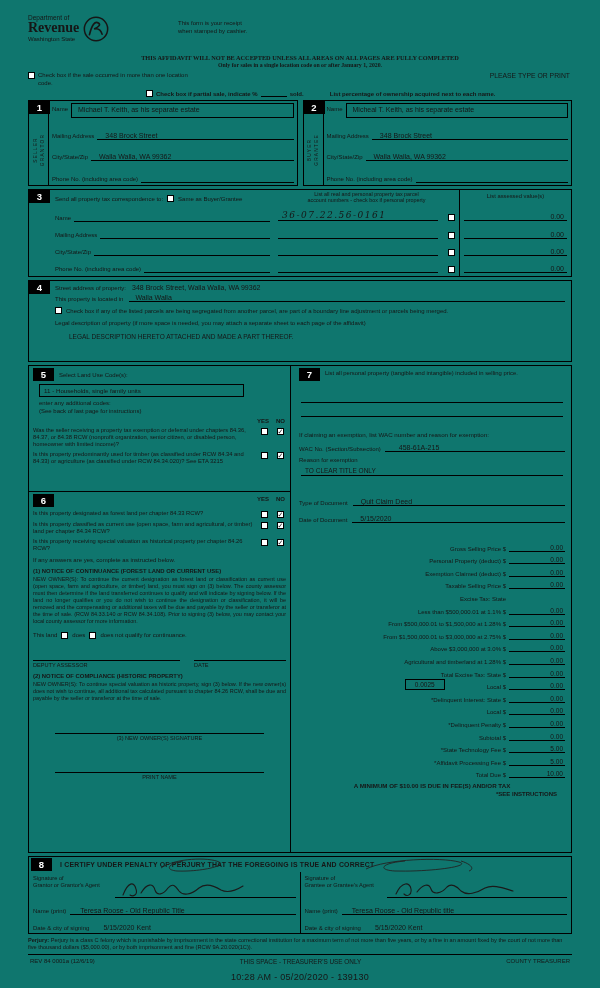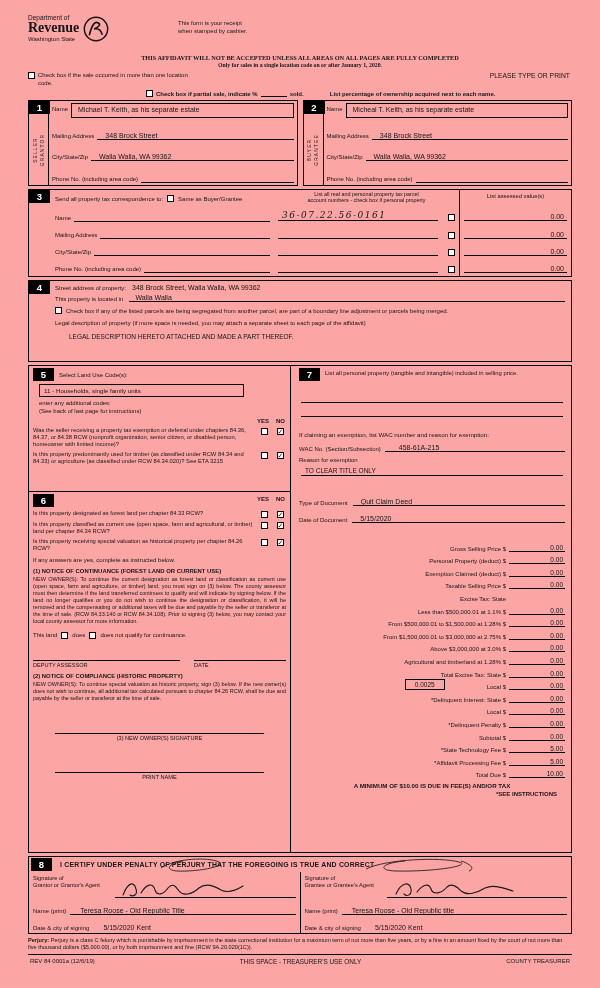--- a/index.html
+++ b/index.html
@@ -1,18 +1,18 @@
 <!DOCTYPE html>
 <html><head>
 <meta charset="utf-8">
 <style>
   * { margin:0; padding:0; box-sizing:border-box; }
   html,body { background:#ffffff; }
   .page {
-    width:600px; height:988px; margin:0 auto; background:#fca5a5; color:#161616;
+    width:600px; height:988px; margin:0 auto; background:#0f766e; color:#161616;
     font-family:"Liberation Sans","DejaVu Sans",sans-serif; font-size:6px;
     padding:14px 28px 0; position:relative; overflow:hidden;
   }
   .num-box { background:#000; color:#fff; font-weight:bold; font-size:9.5px;
     width:21px; height:13px; display:flex; align-items:center; justify-content:center; flex:none; }
   .cb { width:7px; height:7px; border:1px solid #000; display:inline-flex; align-items:center;
     justify-content:center; font-size:7px; line-height:1; flex:none; background:#fff; }
   .fill { font-size:7px; }
 
   
@@ -593,14 +593,15 @@
 
   <div class="perjury">
     <b>Perjury:</b>
     <span>Perjury is a class C felony which is punishable by imprisonment in the state correctional institution for a maximum term of not more than five years, or by a fine in an amount fixed by the court of not more than five thousand dollars ($5,000.00), or by both imprisonment and fine (RCW 9A.20.020(1C)).</span>
   </div>
   <div class="footer-row">
     <span>REV 84 0001a (12/6/19)</span>
     <span class="treas">THIS SPACE - TREASURER'S USE ONLY</span>
     <span>COUNTY TREASURER</span>
   </div>
+  <div class="timestamp">10:28 AM - 05/20/2020 - 139130</div>
 
 </div>
 
 </body></html>

